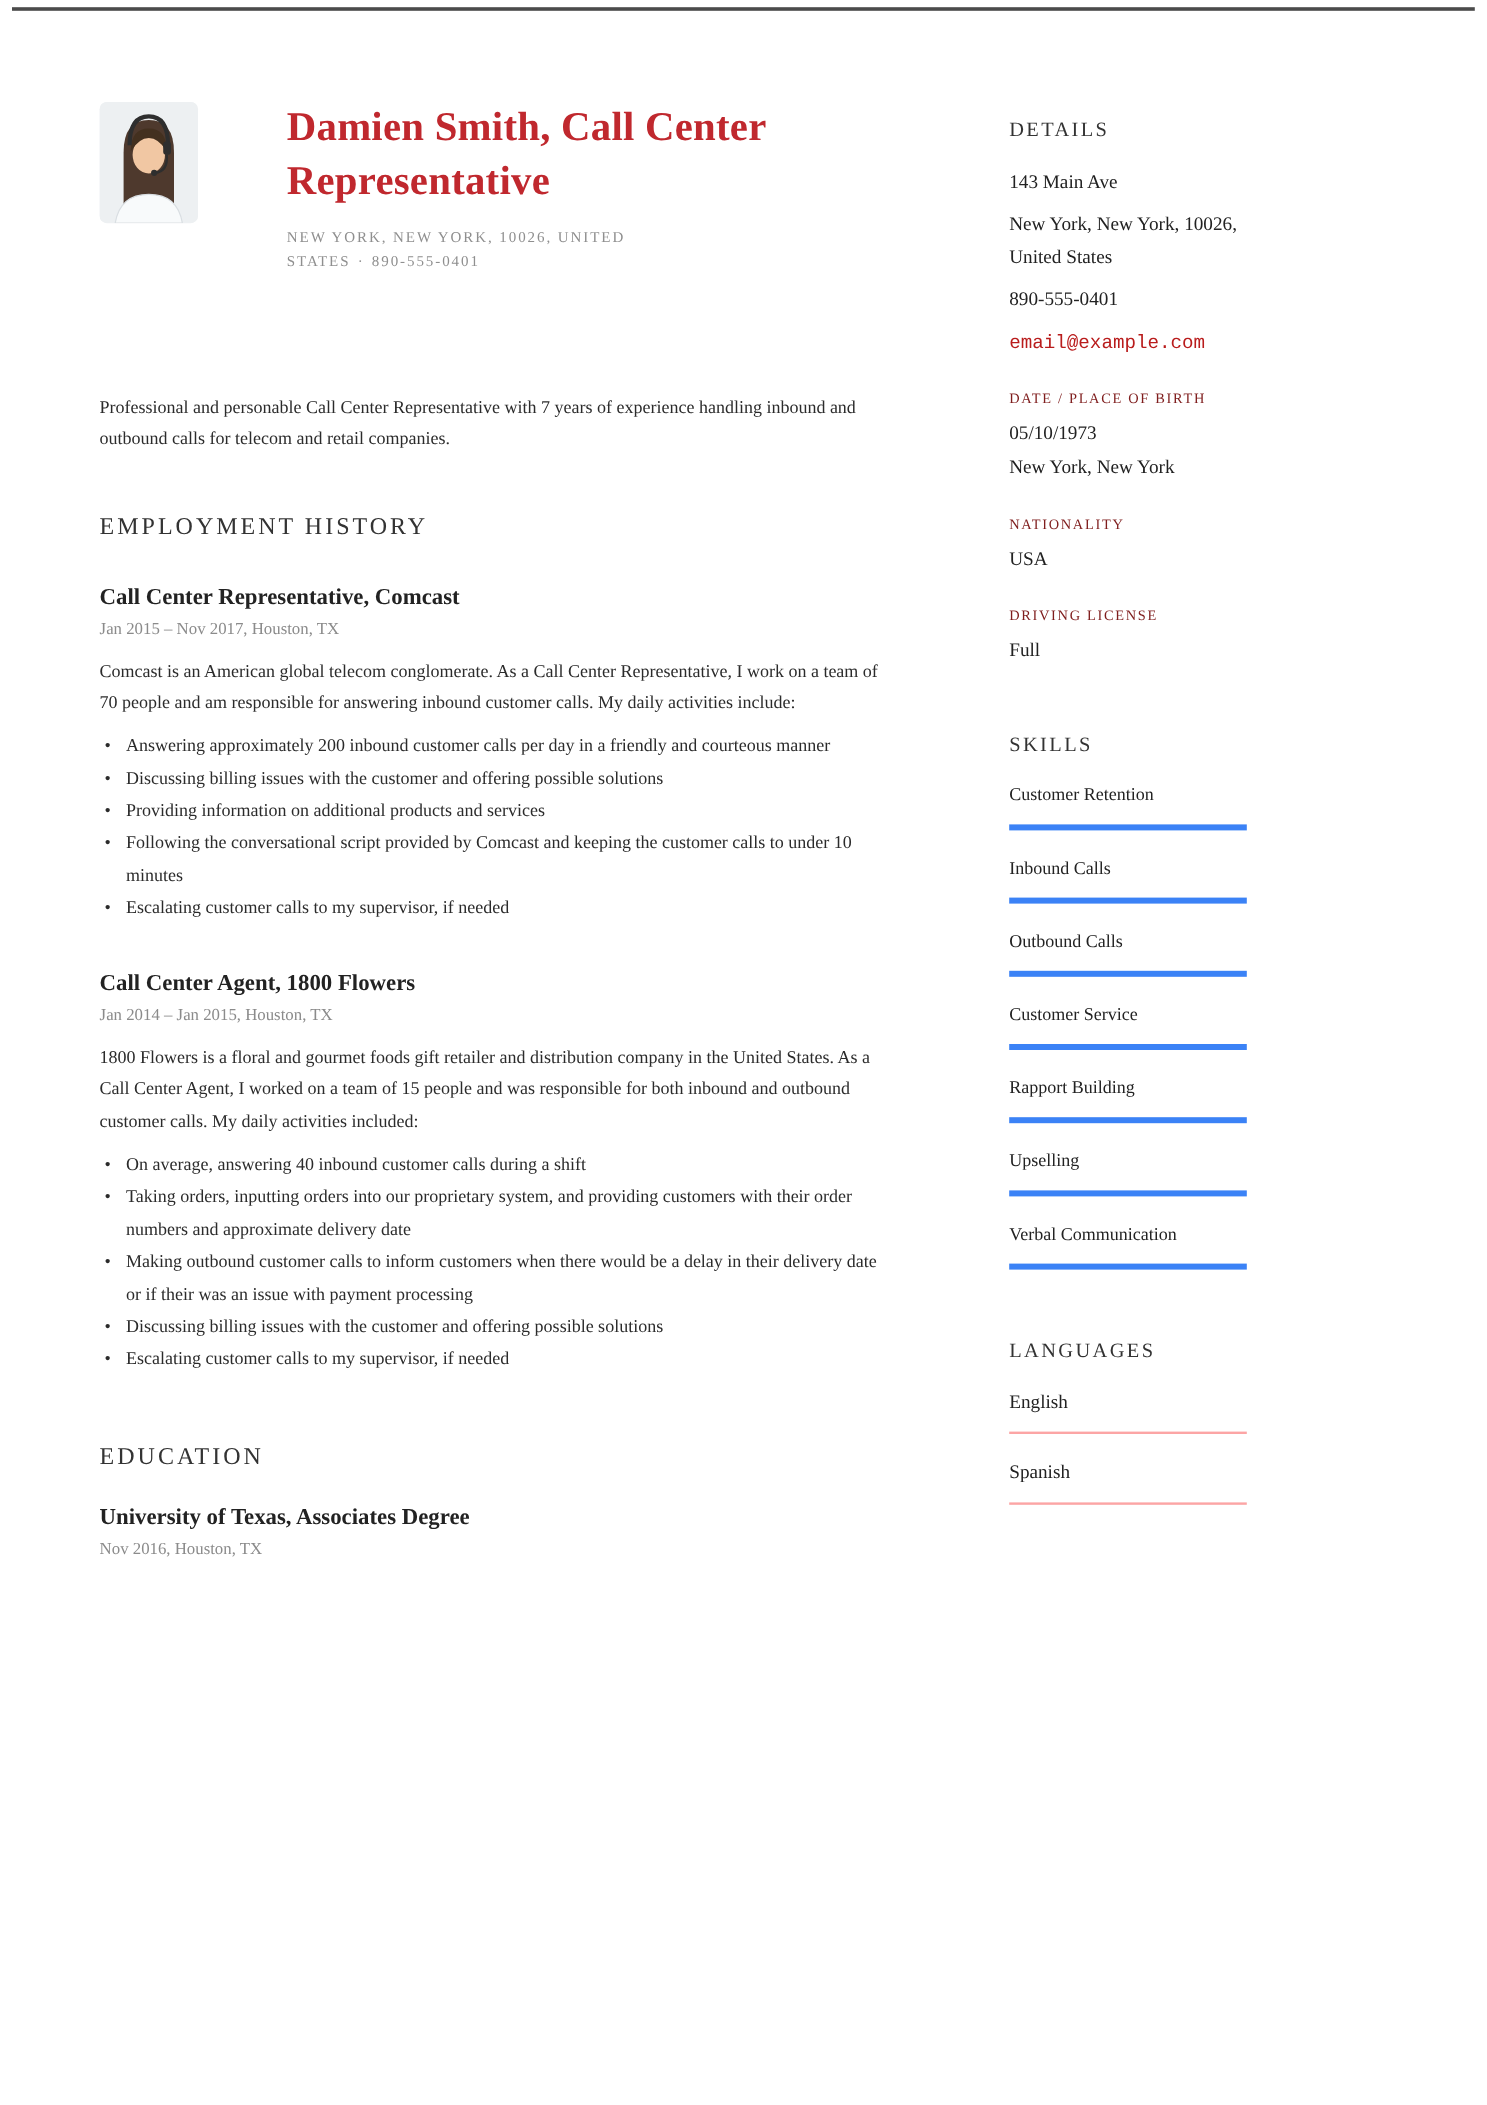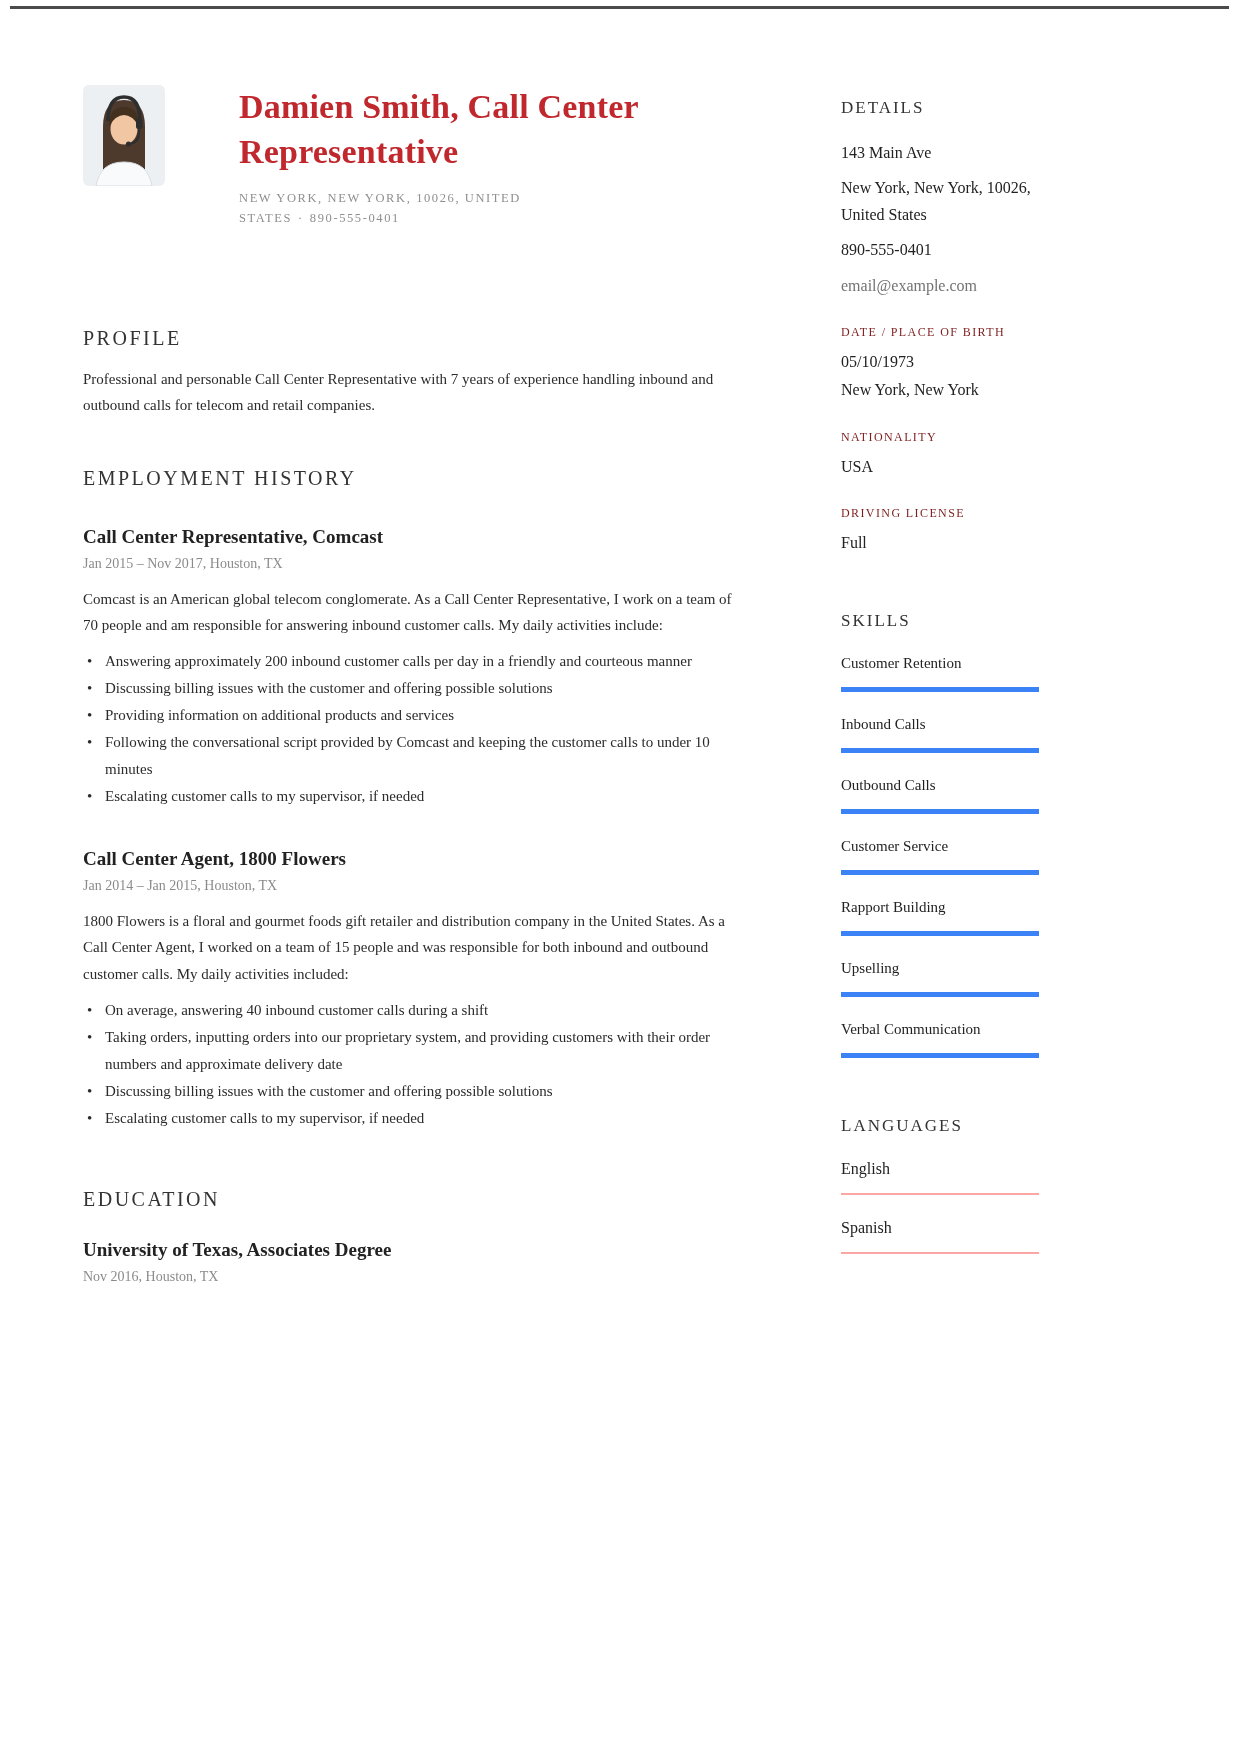--- a/index.html
+++ b/index.html
@@ -118,21 +118,21 @@
     line-height: 1.65;
     color: #222222;
   }
   .details-block .detail-value:first-of-type { margin-top: 22px; }
   .detail-label {
     margin: 26px 0 9px 0;
     font-size: 12px;
     letter-spacing: 1.4px;
     color: #7f1d1d;
   }
-  .email-link { color: #737373; text-decoration: none; cursor: pointer; }
+  .email-link { color: #b91c1c; text-decoration: none; cursor: pointer; font-family: Liberation Mono, monospace; }
   .section-skills { margin-top: 54px; }
   .skill-item {
     margin-top: 24px;
     padding-bottom: 15px;
     font-size: 15px;
     color: #222222;
     border-bottom: 5px solid #3b82f6;
   }
   .section-languages { margin-top: 58px; }
   .lang-item {
@@ -169,21 +169,20 @@
         </div>
         <div class="header-text">
           <h1 class="name-title">Damien Smith, Call Center Representative</h1>
           <div class="contact-line">
             <span>NEW YORK, NEW YORK, 10026, UNITED STATES</span><span class="sep">·</span><span>890-555-0401</span>
           </div>
         </div>
       </header>
 
       <section class="section-profile">
-        <h2 class="section-heading">PROFILE</h2>
         <p class="body-text">Professional and personable Call Center Representative with 7 years of experience handling inbound and outbound calls for telecom and retail companies.</p>
       </section>
 
       <section class="section-employment">
         <h2 class="section-heading">EMPLOYMENT HISTORY</h2>
 
         <article class="job">
           <h3 class="job-title">Call Center Representative, Comcast</h3>
           <div class="job-meta">Jan 2015 – Nov 2017, Houston, TX</div>
           <p class="body-text job-desc">Comcast is an American global telecom conglomerate. As a Call Center Representative, I work on a team of 70 people and am responsible for answering inbound customer calls. My daily activities include:</p>
@@ -196,20 +195,21 @@
           </ul>
         </article>
 
         <article class="job">
           <h3 class="job-title">Call Center Agent, 1800 Flowers</h3>
           <div class="job-meta">Jan 2014 – Jan 2015, Houston, TX</div>
           <p class="body-text job-desc">1800 Flowers is a floral and gourmet foods gift retailer and distribution company in the United States. As a Call Center Agent, I worked on a team of 15 people and was responsible for both inbound and outbound customer calls. My daily activities included:</p>
           <ul class="bullets">
             <li>On average, answering 40 inbound customer calls during a shift</li>
             <li>Taking orders, inputting orders into our proprietary system, and providing customers with their order numbers and approximate delivery date</li>
+            <li>Making outbound customer calls to inform customers when there would be a delay in their delivery date or if their was an issue with payment processing</li>
             <li>Discussing billing issues with the customer and offering possible solutions</li>
             <li>Escalating customer calls to my supervisor, if needed</li>
           </ul>
         </article>
       </section>
 
       <section class="section-education">
         <h2 class="section-heading">EDUCATION</h2>
         <div class="edu-item">
           <h3 class="edu-title">University of Texas, Associates Degree</h3>

